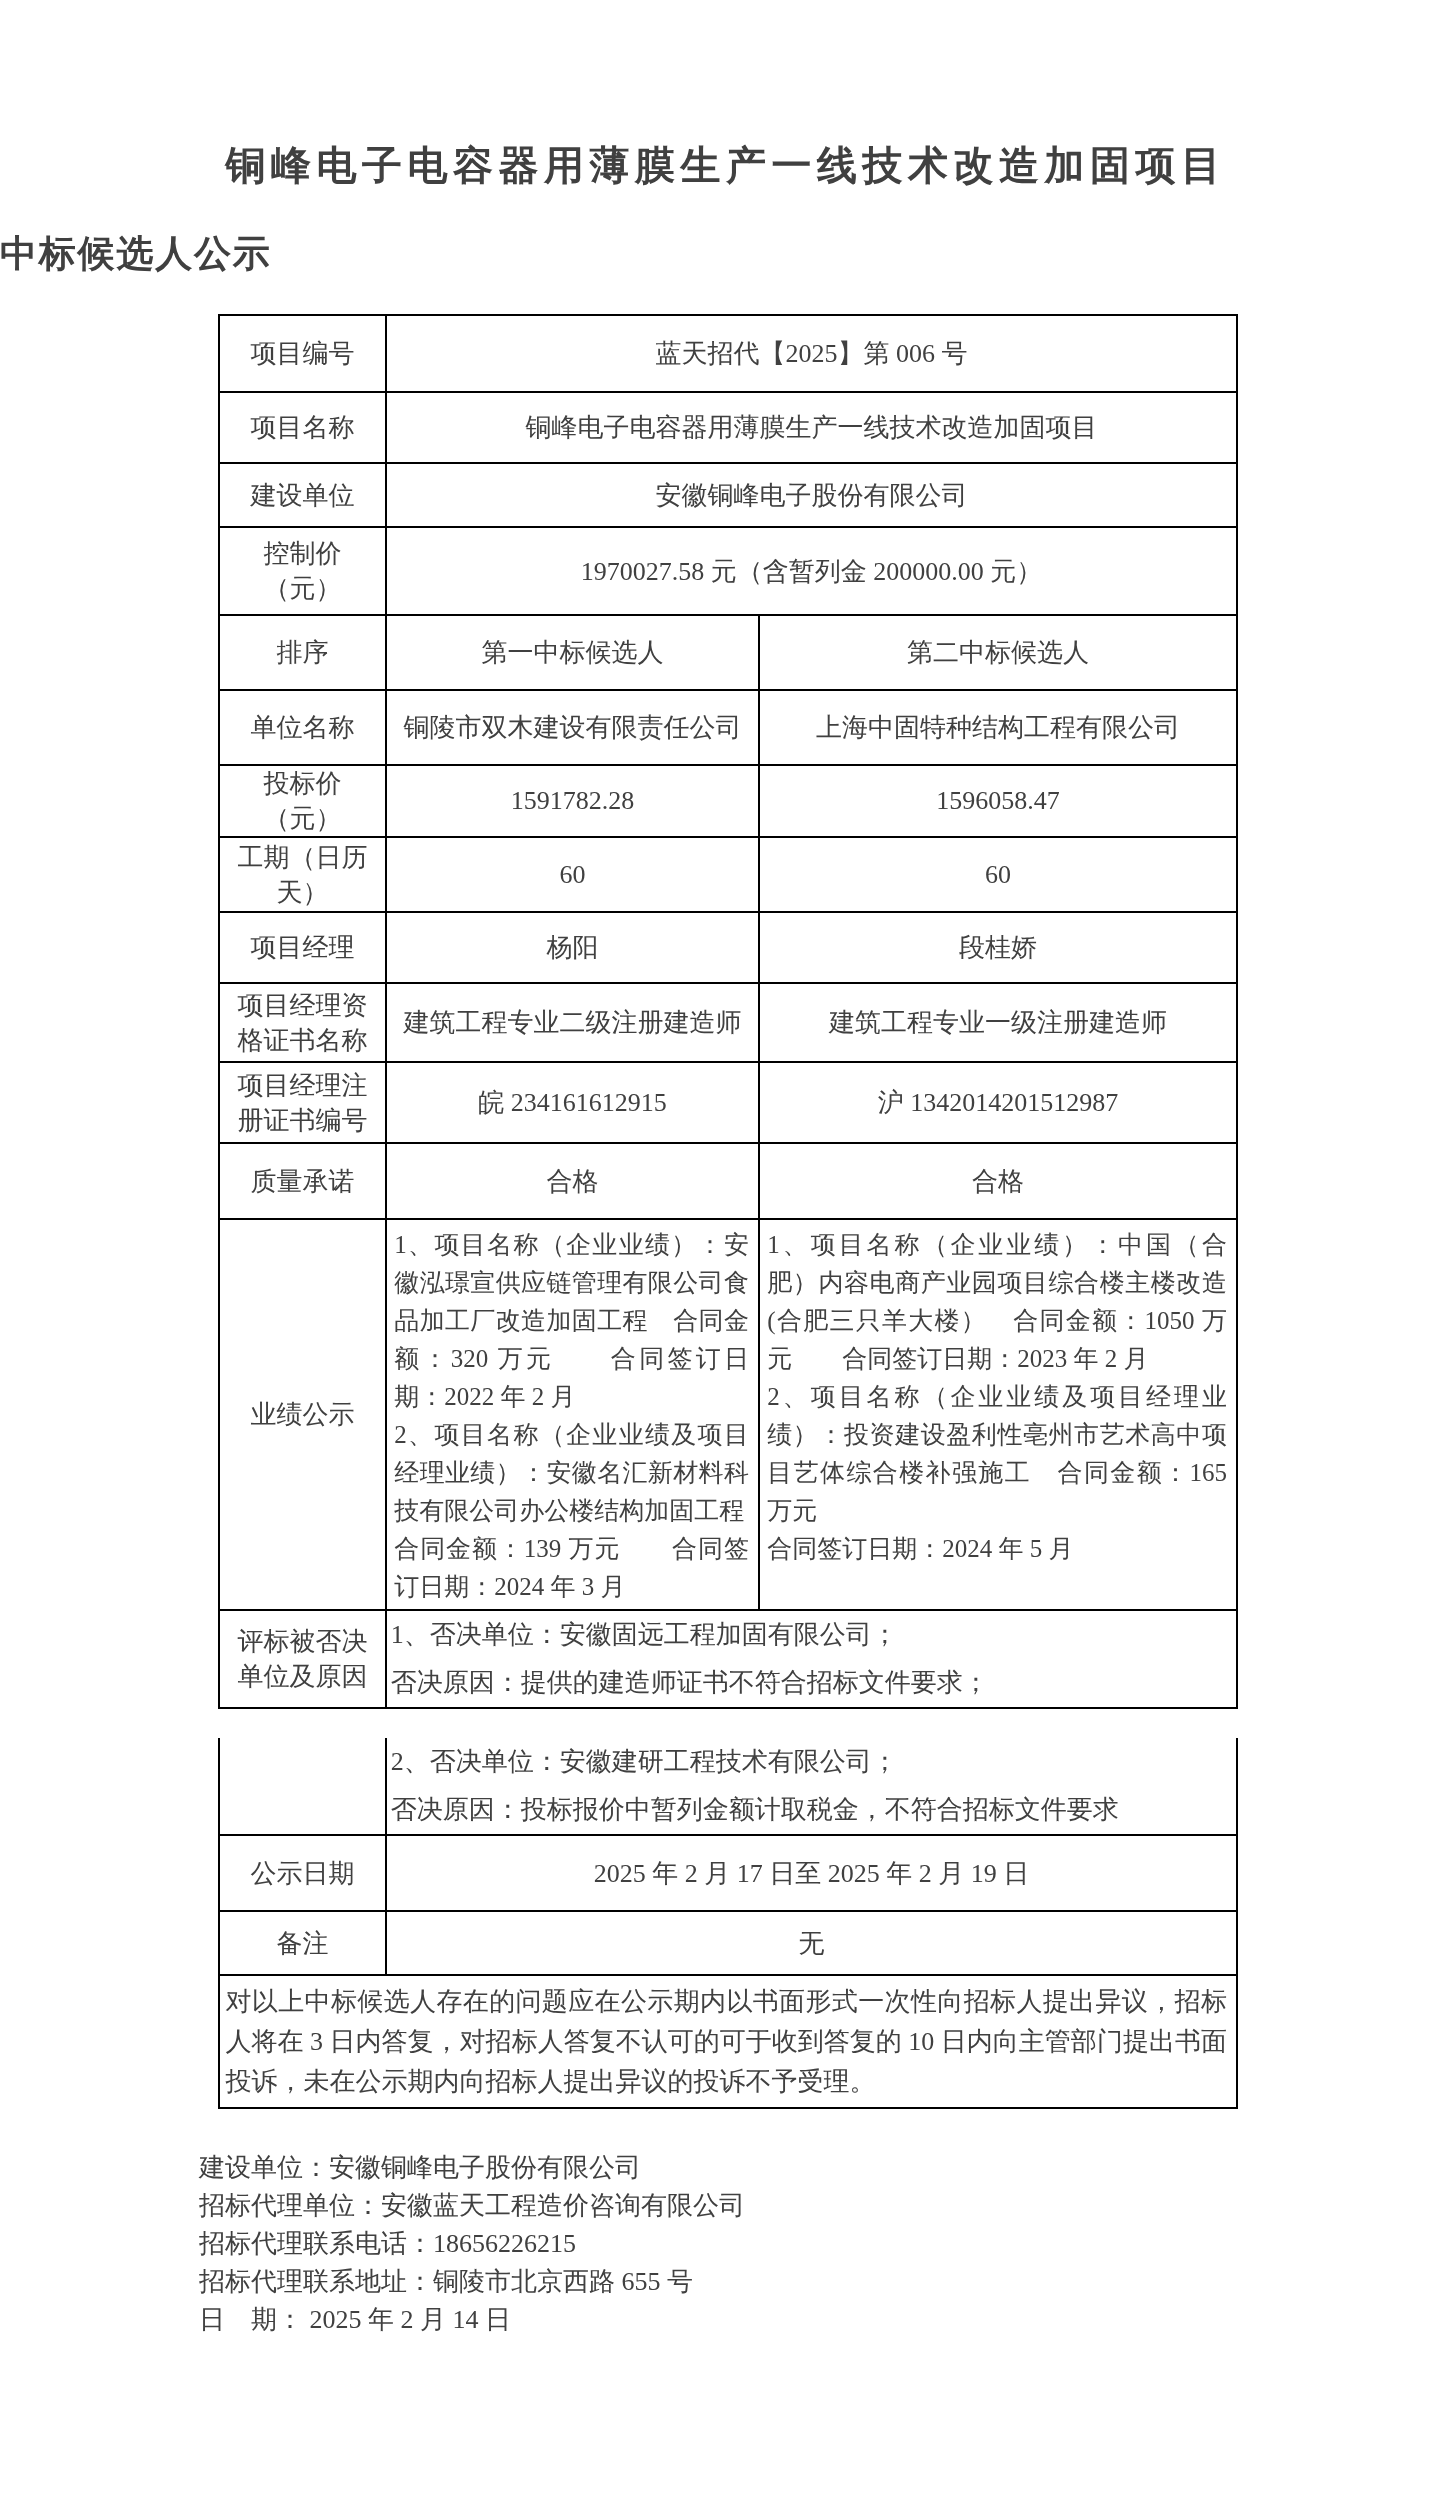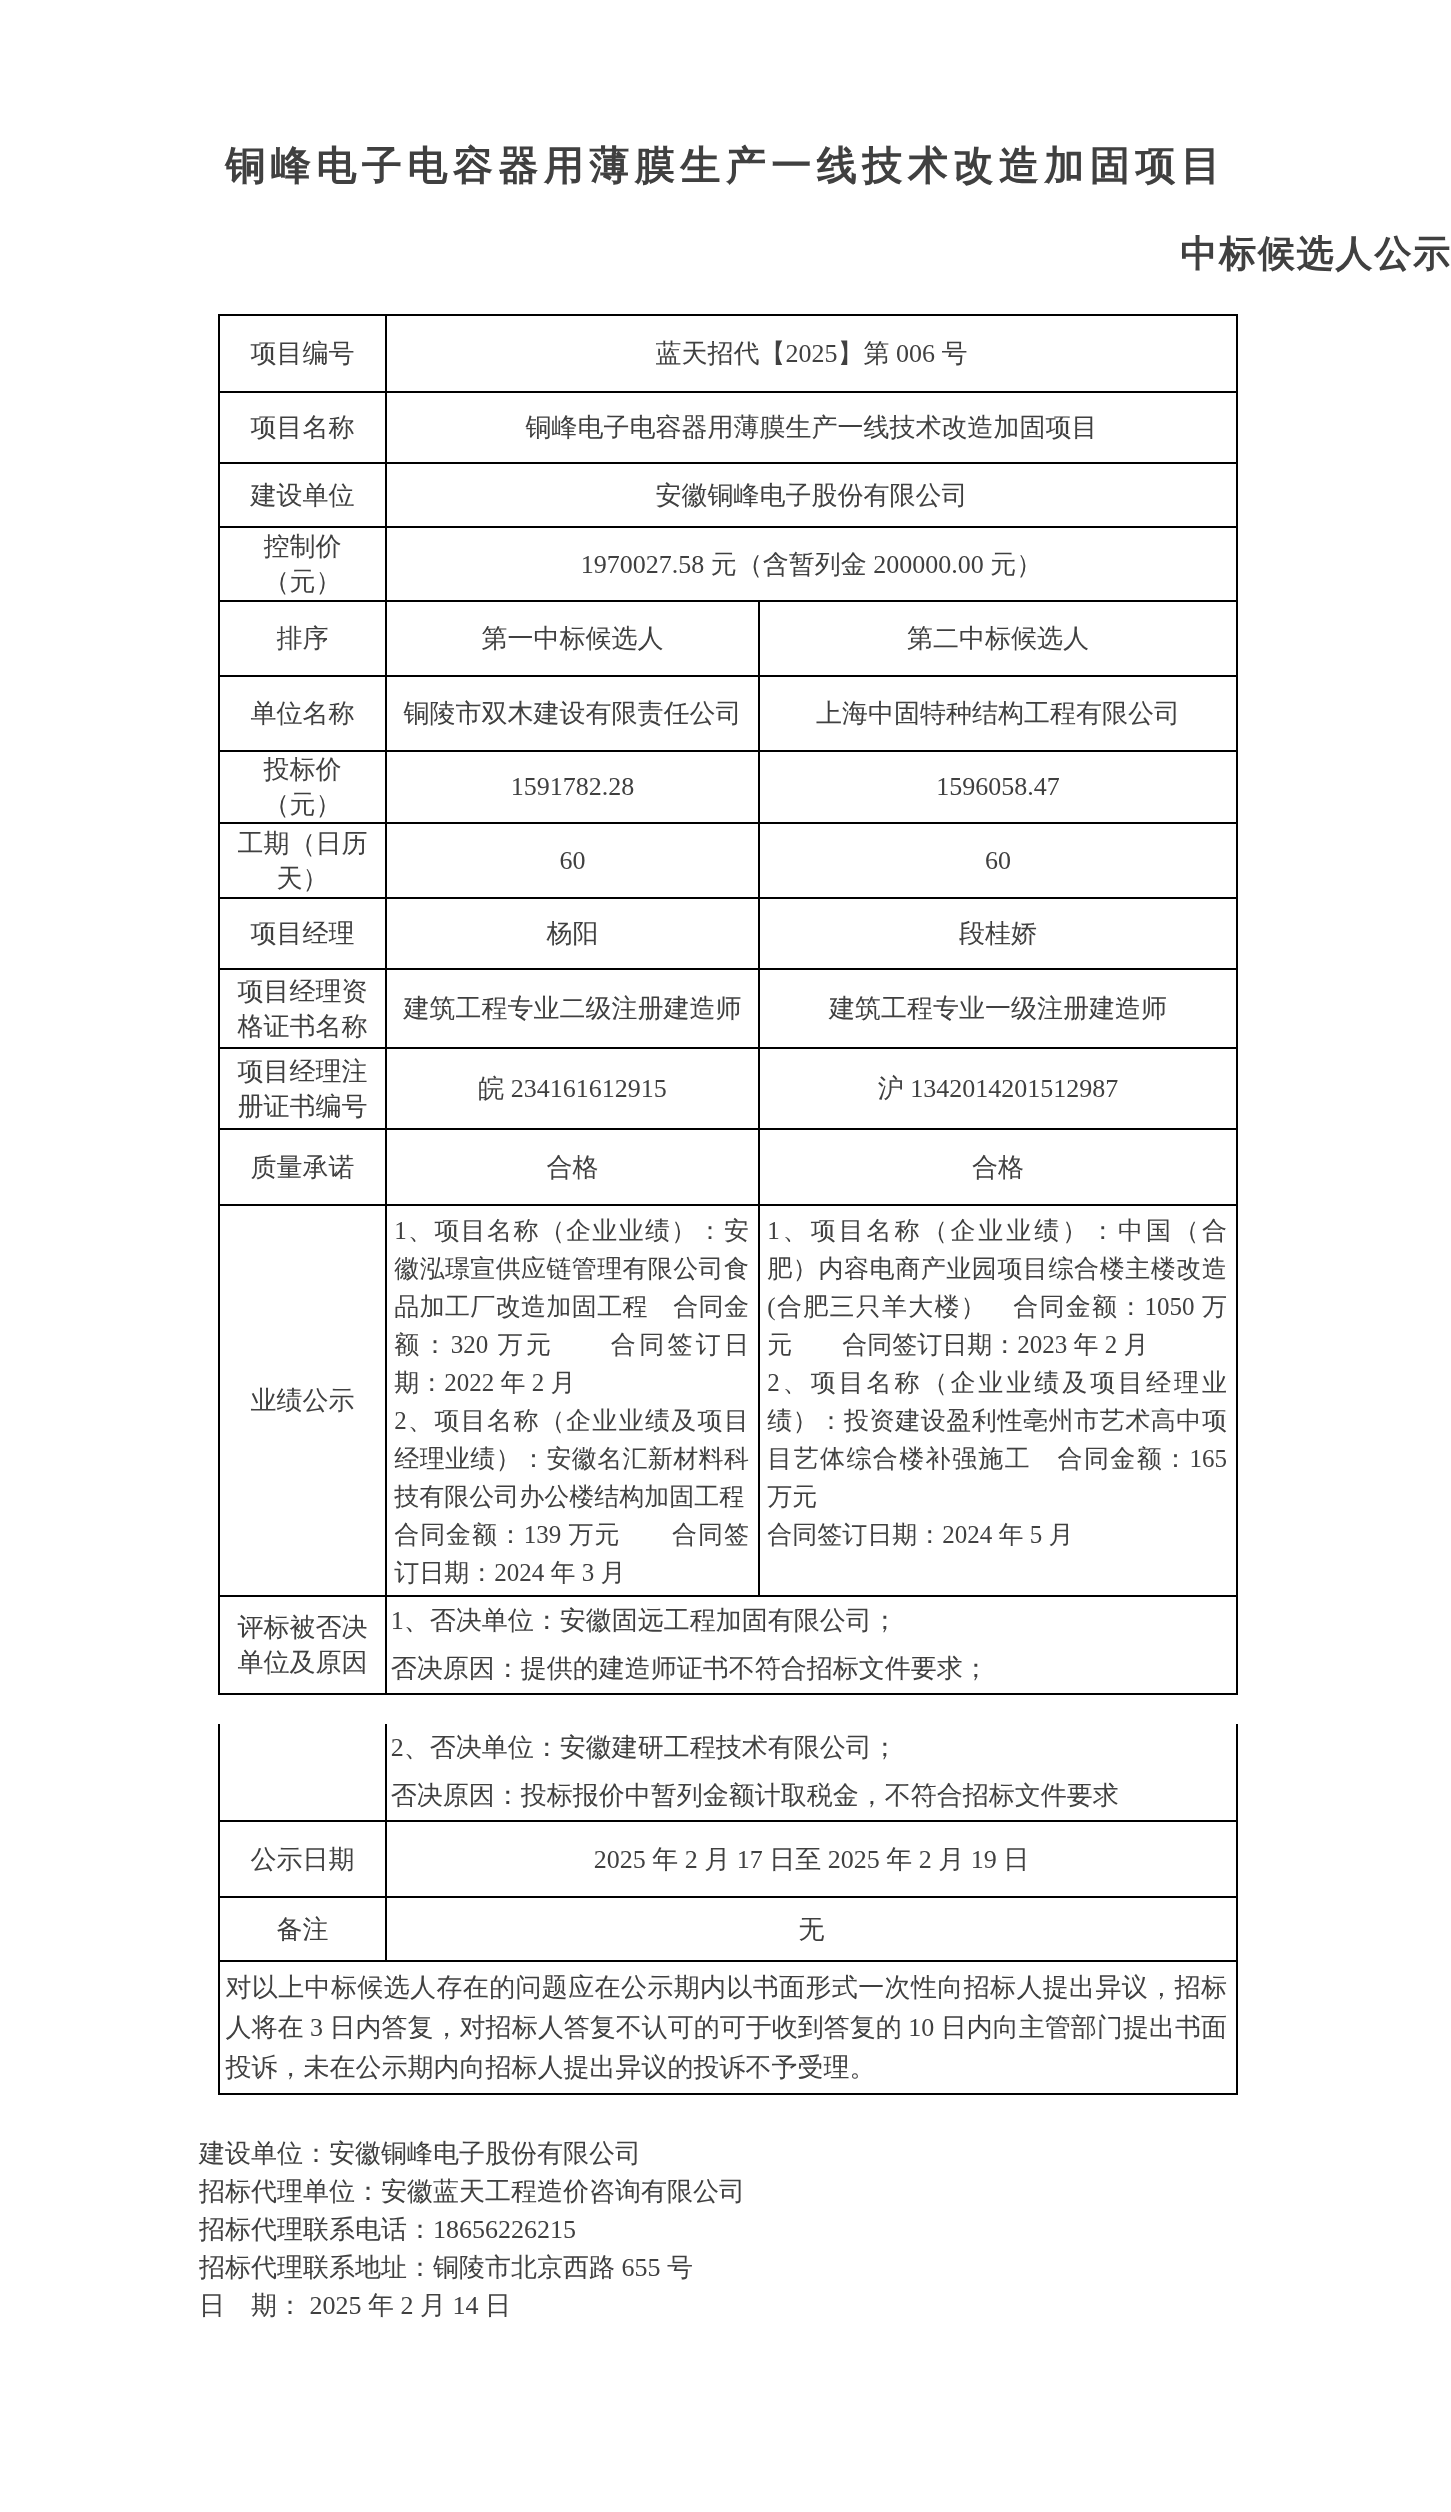--- a/index.html
+++ b/index.html
@@ -17,21 +17,21 @@
     padding-top: 143px;
     text-align: center;
     font-size: 40px;
     line-height: 46px;
     font-weight: 700;
     letter-spacing: 5.5px;
     white-space: nowrap;
   }
   .title-sub {
     margin-top: 44px;
-    text-align: right;
+    text-align: left;
     font-size: 37px;
     line-height: 42px;
     font-weight: 700;
     letter-spacing: 1.8px;
   }
   table.bid-table {
     border-collapse: collapse;
     table-layout: fixed;
     width: 1017px;
     margin-left: 218px;
@@ -95,21 +95,21 @@
       <td colspan="3">蓝天招代【2025】第 006 号</td>
     </tr>
     <tr style="height:71px">
       <td>项目名称</td>
       <td colspan="3">铜峰电子电容器用薄膜生产一线技术改造加固项目</td>
     </tr>
     <tr style="height:64px">
       <td>建设单位</td>
       <td colspan="3">安徽铜峰电子股份有限公司</td>
     </tr>
-    <tr style="height:74px">
+    <tr style="height:88px">
       <td>控制价（元）</td>
       <td colspan="3">1970027.58 元（含暂列金 200000.00 元）</td>
     </tr>
     <tr style="height:75px">
       <td>排序</td>
       <td>第一中标候选人</td>
       <td colspan="2">第二中标候选人</td>
     </tr>
     <tr style="height:75px">
       <td>单位名称</td>

